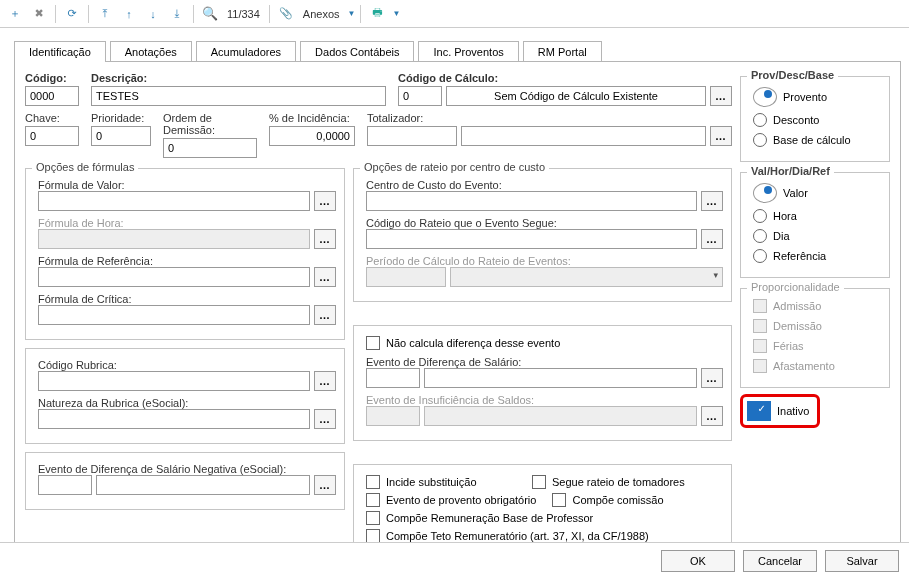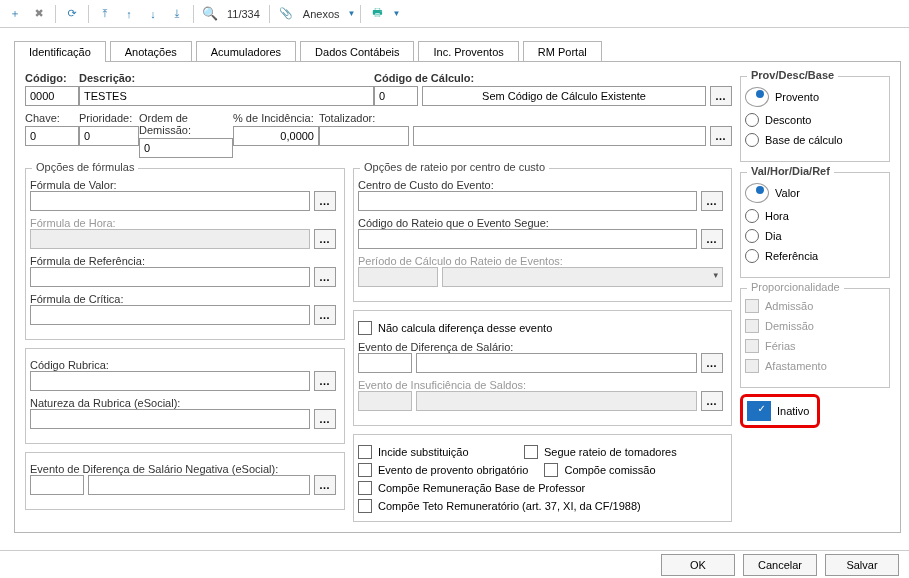--- a/index.html
+++ b/index.html
@@ -8,45 +8,45 @@
 .tb-btn { width: 22px; height: 22px; display: flex; align-items: center; justify-content: center; color: #2a7ab0; cursor: pointer; border-radius: 2px; }
 .tb-sep { width: 1px; height: 18px; background: #ccc; margin: 0 3px; }
 .tb-text { color: #333; padding: 0 4px; }
 .tb-dd { color: #2a7ab0; font-size: 8px; margin-left: 2px; }
 .tabs { display: flex; margin: 12px 0 0 14px; }
 .tab { padding: 4px 14px; border: 1px solid #b5b5b5; border-bottom: none; background: #fff; margin-right: 4px; position: relative; top: 1px; cursor: pointer; }
 .tab.active { background: #fff; z-index: 2; }
 .tab-panel { border: 1px solid #b5b5b5; margin: 0 8px 6px 14px; padding: 10px; position: relative; display: flex; gap: 8px; }
 .col-main { flex: 1; display: flex; flex-direction: column; gap: 6px; }
 .col-side { width: 150px; display: flex; flex-direction: column; gap: 6px; }
-.row { display: flex; gap: 0; align-items: flex-start; }
+.row { display: flex; gap: 12px; align-items: flex-start; }
 .field { display: flex; flex-direction: column; gap: 2px; }
 .lbl { color: #333; }
 .lbl.b { font-weight: 600; }
 .inp { border: 1px solid #999; height: 20px; padding: 1px 4px; background: #fff; }
 .inp.dis { background: #eee; color: #888; border-color: #bbb; }
 .dots-btn { width: 22px; height: 20px; border: 1px solid #999; background: #f5f5f5; display: inline-flex; align-items: center; justify-content: center; cursor: pointer; font-weight: bold; letter-spacing: 1px; }
-.fieldset { border: 1px solid #c5c5c5; padding: 10px 8px 8px 4px; position: relative; margin-top: 4px; }
+.fieldset { border: 1px solid #c5c5c5; padding: 10px 8px 8px 12px; position: relative; margin-top: 4px; }
 .fieldset > .legend { position: absolute; top: -8px; left: 6px; background: #fff; padding: 0 4px; color: #444; }
 .fieldset.dis > .legend { color: #999; }
 .pair { display: flex; gap: 4px; align-items: center; margin-bottom: 6px; }
 .radio, .chk { width: 14px; height: 14px; border: 1px solid #666; display: inline-flex; align-items: center; justify-content: center; margin-right: 6px; cursor: pointer; background: #fff; flex-shrink: 0; }
 .radio { border-radius: 50%; }
 .radio.sel::after { content: ""; width: 8px; height: 8px; border-radius: 50%; background: #1e70c1; }
 .chk.sel { background: #1e70c1; border-color: #1e70c1; }
 .chk.sel::after { content: "✓"; color: #fff; font-size: 10px; line-height: 1; }
 .chk.dis { border-color: #bbb; background: #eee; }
 .opt-row { display: flex; align-items: center; margin-bottom: 6px; cursor: pointer; }
 .twocol { display: flex; gap: 8px; }
 .leftblock { width: 320px; display: flex; flex-direction: column; gap: 4px; }
-.rightblock { flex: 1; display: flex; flex-direction: column; gap: 4px; }
+.rightblock { flex: 1; display: flex; flex-direction: column; gap: 19px; }
 .chk-grid { display: flex; flex-wrap: wrap; gap: 4px 16px; }
 .chk-item { display: flex; align-items: center; min-width: 150px; }
 .highlight-box { border: 3px solid #e60000; border-radius: 6px; padding: 4px 8px 4px 4px; display: inline-flex; align-items: center; }
-.footer { position: absolute; bottom: 0; left: 0; right: 0; height: 28px; border-top: 1px solid #ccc; display: flex; justify-content: flex-end; align-items: center; padding: 0 10px; gap: 8px; background: #fff; }
+.footer { position: absolute; bottom: 0; left: 0; right: 0; height: 36px; border-top: 1px solid #ccc; display: flex; justify-content: flex-end; align-items: center; padding: 0 10px; gap: 8px; background: #fff; }
 .ft-btn { min-width: 74px; height: 22px; border: 1px solid #999; background: #f6f6f6; display: inline-flex; align-items: center; justify-content: center; cursor: pointer; }
 .fgroup { display: flex; align-items: flex-end; gap: 4px; }
 .sel { border: 1px solid #999; height: 20px; background: #fff; padding: 1px 18px 1px 4px; position: relative; }
 .sel.dis { background: #eee; border-color: #bbb; color: #888; }
 .sel::after { content: "▾"; position: absolute; right: 4px; top: 2px; color: #555; font-size: 9px; }
 .grey { color: #999; }
 </style>
 </head>
 <body>
 

